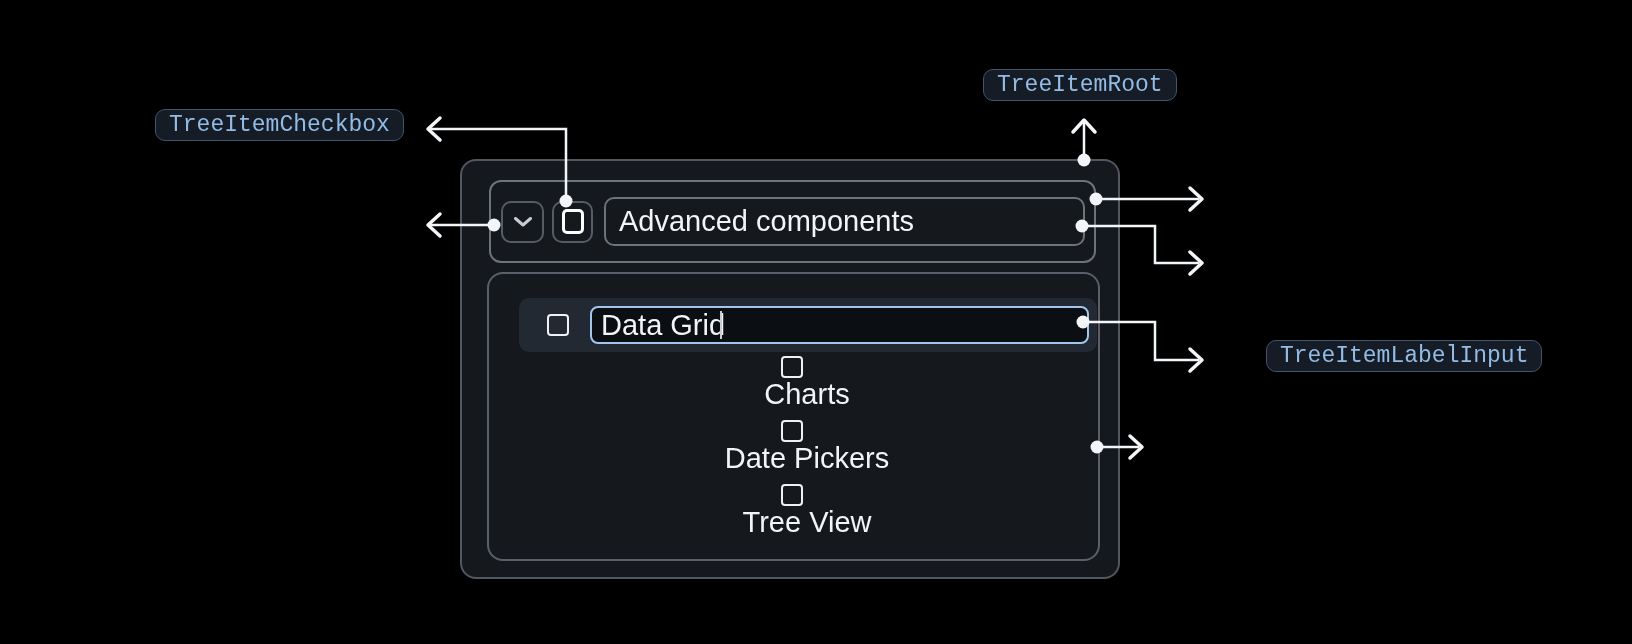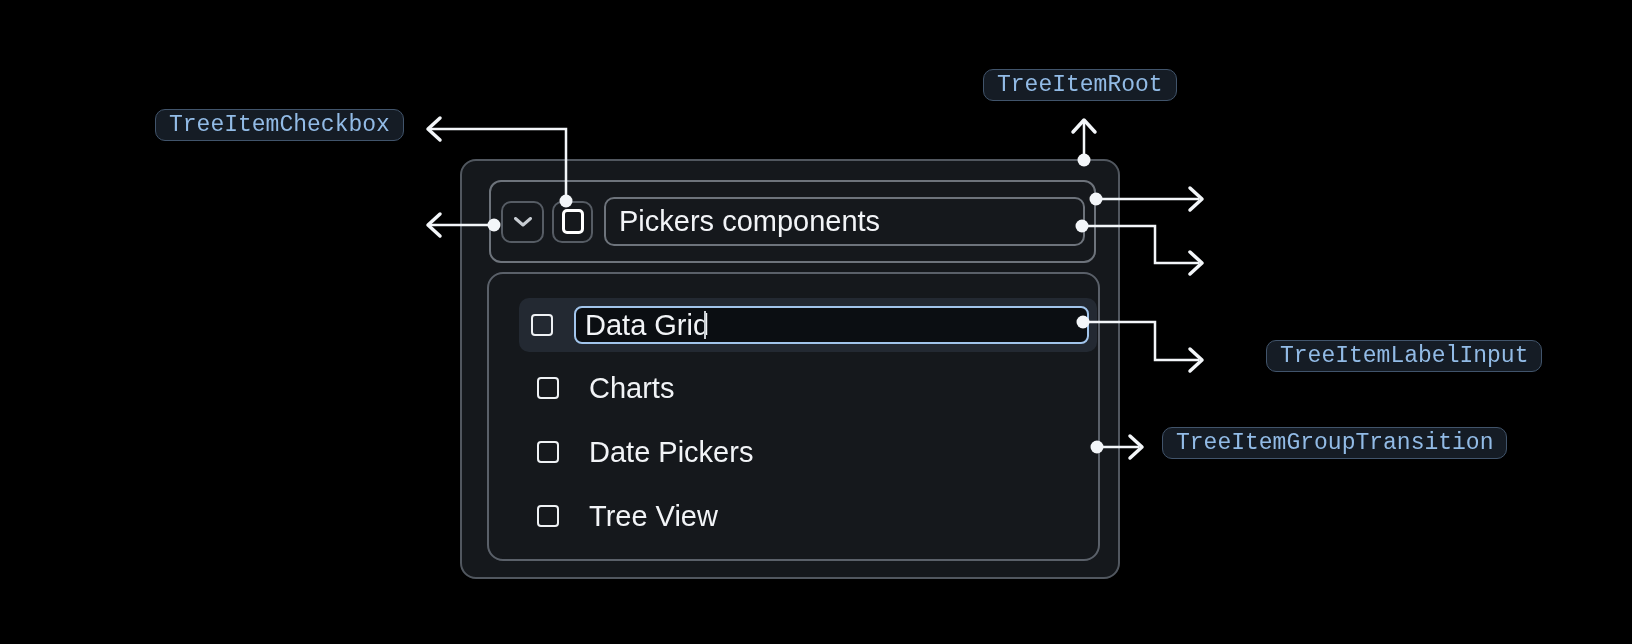--- a/index.html
+++ b/index.html
@@ -22,31 +22,31 @@
   .label-box{flex:1;height:49px;box-sizing:border-box;border:2px solid #6d737b;border-radius:10px;
              display:flex;align-items:center;padding-left:13px;}
   .label-box span{color:#f2f4f7;font-size:29px;}
 
   
   .group{position:absolute;left:25px;top:111px;width:613px;height:289px;box-sizing:border-box;
          border:2px solid #5a6069;border-radius:16px;}
 
   
   .row-edit{position:absolute;left:30px;top:24px;width:578px;height:54px;background:#232932;
-            border-radius:10px;display:flex;align-items:center;padding-left:12px;box-sizing:border-box;}
+            border-radius:10px;display:flex;align-items:center;padding-left:28px;box-sizing:border-box;}
   .row-edit .cbx{margin-right:21px;}
   .input-wrap{position:relative;flex:1;height:38px;margin-right:8px;box-sizing:border-box;
               border:2px solid #a2c5ec;border-radius:8px;background:#0b0e12;}
   .input-wrap input{position:absolute;inset:0;width:100%;height:100%;border:none;outline:none;
                     background:transparent;color:#f2f4f7;font-size:29px;padding:0 0 0 9px;
                     font-family:"Liberation Sans",sans-serif;box-sizing:border-box;}
   .caret{position:absolute;left:128px;top:3px;width:2px;height:28px;background:#c9ced3;}
 
   
-  .row{position:absolute;left:48px;height:64px;width:540px;display:flex;align-items:center;}
+  .row{position:absolute;left:48px;height:64px;width:540px;display:flex;align-items:center;flex-direction:column;}
   .row-1{top:82px;} .row-2{top:146px;} .row-3{top:210px;}
   .cbx{width:22px;height:22px;box-sizing:border-box;border:2.5px solid #eef1f4;border-radius:4px;
        background:transparent;flex:0 0 auto;}
   .row .cbx{margin-right:30px;}
   .row-label{color:#f2f4f7;font-size:29px;}
 
   
   .badge{position:absolute;height:32px;box-sizing:border-box;display:flex;align-items:center;
          padding:0 13px;background:#151c25;border:1.5px solid #41546b;border-radius:10px;
          color:#92bbe6;font-family:Liberation Mono, monospace;font-size:23px;white-space:nowrap;
@@ -78,21 +78,21 @@
     <div class="hdr">
       <div class="icon-btn chevron-btn">
         <svg class="chev" width="18" height="10" viewBox="0 0 18 10">
           <polyline points="1.5,1.5 9,8 16.5,1.5" stroke="#c7ccd2" stroke-width="3" fill="none" stroke-linecap="round" stroke-linejoin="round"></polyline>
         </svg>
       </div>
       <div class="icon-btn checkbox-btn">
         <div class="cbx-glyph"></div>
       </div>
       <div class="label-box">
-        <span>Pickers components</span>
+        <span>Advanced components</span>
       </div>
     </div>
 
     <div class="group">
 
       <div class="row-edit">
         <div class="cbx"></div>
         <div class="input-wrap">
           <input type="text" value="Data Grid" style="">
           <span class="caret"></span>
@@ -158,15 +158,14 @@
     <g>
       <path class="ln" d="M 1097 447 H 1139"></path>
       <path class="ah" d="M 1130 436 L 1142 447 L 1130 458"></path>
       <circle class="dot" cx="1097" cy="447" r="6.5"></circle>
     </g>
   </svg>
 
   <div class="badge b-checkbox">TreeItemCheckbox</div>
   <div class="badge b-root">TreeItemRoot</div>
   <div class="badge b-labelinput">TreeItemLabelInput</div>
-  <div class="badge b-grouptransition">TreeItemGroupTransition</div>
 
 </div>
 
 </body></html>

